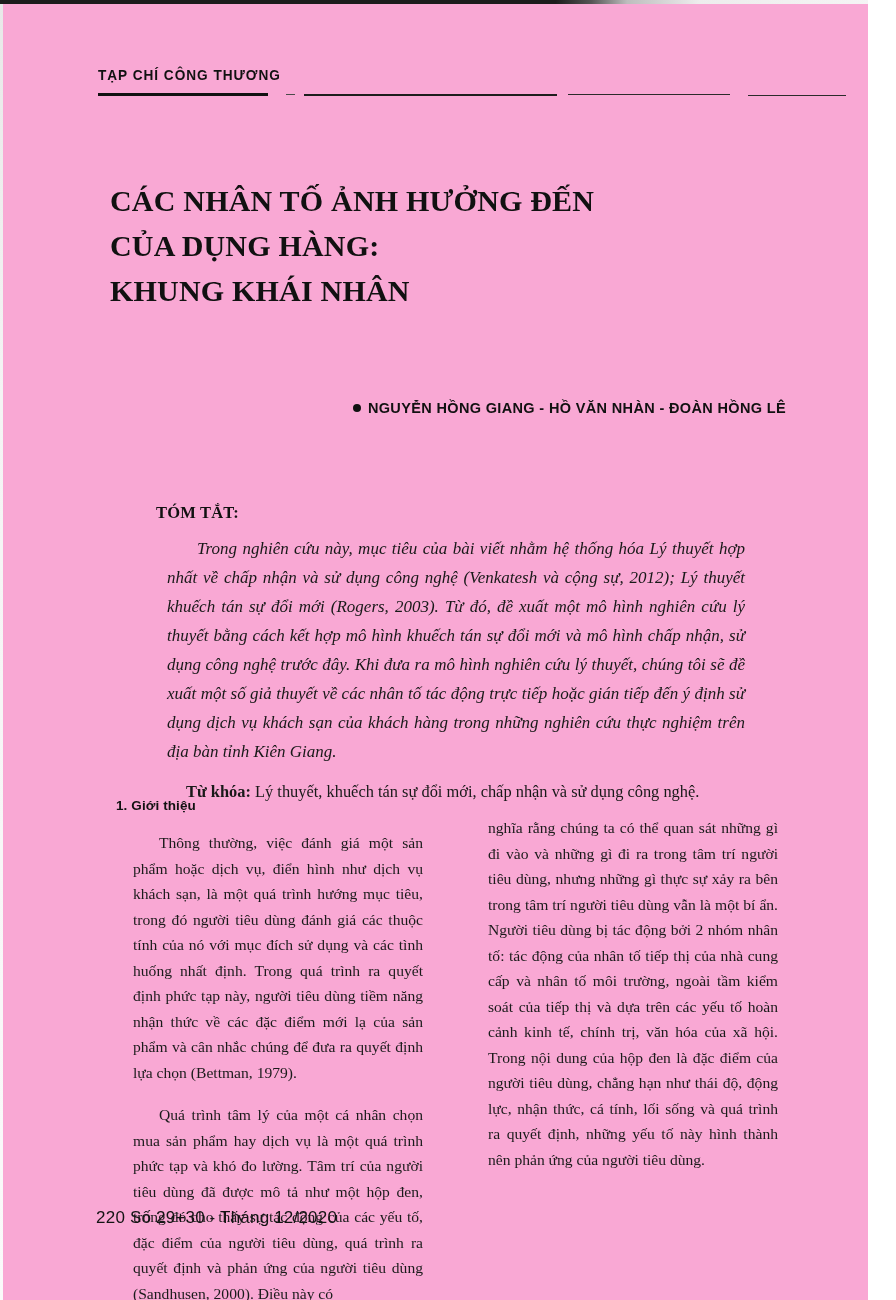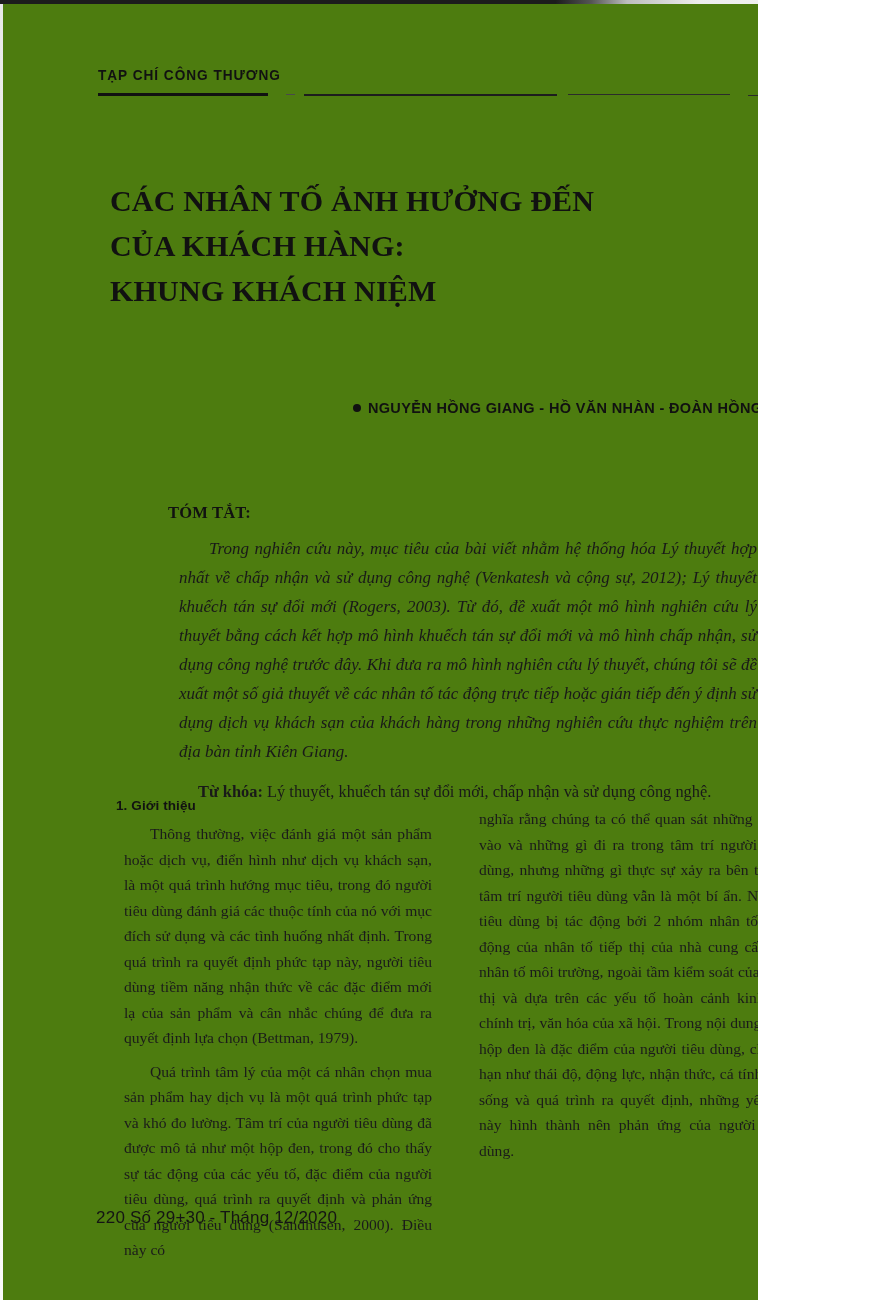--- a/index.html
+++ b/index.html
@@ -2,23 +2,23 @@
 <html><head>
 <meta charset="utf-8">
 <style>
   html, body {
     margin: 0;
     padding: 0;
     background: #ffffff;
   }
   .page {
     position: relative;
-    width: 758px;
+    width: 868px;
     height: 1300px;
-    background: #4d7c0f;
+    background: #f9a8d4;
     overflow: hidden;
     font-family: "Liberation Serif", "DejaVu Serif", serif;
     color: #1a1a1a;
   }
 
   
   .scan-edge-top {
     position: absolute;
     top: 0; left: 0;
     width: 896px;
@@ -130,21 +130,21 @@
     border-radius: 50%;
     background: #111;
     margin-right: 7px;
     vertical-align: 1px;
   }
 
   
   .abstract {
     position: absolute;
     top: 503px;
-    left: 168px;
+    left: 156px;
     width: 600px;
   }
   .abstract-heading {
     font-family: "Liberation Serif", "DejaVu Serif", serif;
     font-weight: bold;
     font-size: 16.5px;
     letter-spacing: 0.2px;
     margin: 0 0 5px 0;
     color: #111;
   }
@@ -184,21 +184,21 @@
   }
   .section-heading {
     font-family: "Liberation Sans", "DejaVu Sans", sans-serif;
     font-weight: bold;
     font-size: 13.5px;
     letter-spacing: 0.1px;
     margin: 0 0 5px 0;
     color: #111;
   }
   .col p {
-    margin: 8px;
+    margin: 17px;
     font-size: 15.6px;
     line-height: 25.5px;
     text-align: justify;
     text-justify: inter-word;
     text-indent: 26px;
     color: #1b1b1b;
     -webkit-hyphens: none;
     hyphens: none;
   }
   .col p.cont { text-indent: 0; }
@@ -229,22 +229,22 @@
     <div class="masthead-title">TẠP CHÍ CÔNG THƯƠNG</div>
     <div class="masthead-rule"></div>
     <div class="masthead-dash"></div>
     <div class="masthead-rule2"></div>
     <div class="masthead-rule3"></div>
     <div class="masthead-rule4"></div>
   </div>
 
   <h1 class="article-title">
     <span class="tline">CÁC NHÂN TỐ ẢNH HƯỞNG ĐẾN</span>
-    <span class="tline">CỦA KHÁCH HÀNG:</span>
-    <span class="tline">KHUNG KHÁCH NIỆM</span>
+    <span class="tline">CỦA DỤNG HÀNG:</span>
+    <span class="tline">KHUNG KHÁI NHÂN</span>
   </h1>
 
   <div class="authors">
     <span class="bullet"></span><span>NGUYỄN HỒNG GIANG - HỒ VĂN NHÀN - ĐOÀN HỒNG LÊ</span>
   </div>
 
   <div class="abstract">
     <div class="abstract-heading">TÓM TẮT:</div>
     <p class="abstract-body">Trong nghiên cứu này, mục tiêu của bài viết nhằm hệ thống hóa Lý thuyết hợp nhất về chấp nhận và sử dụng công nghệ (Venkatesh và cộng sự, 2012); Lý thuyết khuếch tán sự đổi mới (Rogers, 2003). Từ đó, đề xuất một mô hình nghiên cứu lý thuyết bằng cách kết hợp mô hình khuếch tán sự đổi mới và mô hình chấp nhận, sử dụng công nghệ trước đây. Khi đưa ra mô hình nghiên cứu lý thuyết, chúng tôi sẽ đề xuất một số giả thuyết về các nhân tố tác động trực tiếp hoặc gián tiếp đến ý định sử dụng dịch vụ khách sạn của khách hàng trong những nghiên cứu thực nghiệm trên địa bàn tỉnh Kiên Giang.</p>
     <p class="abstract-keywords"><b>Từ khóa:</b>

